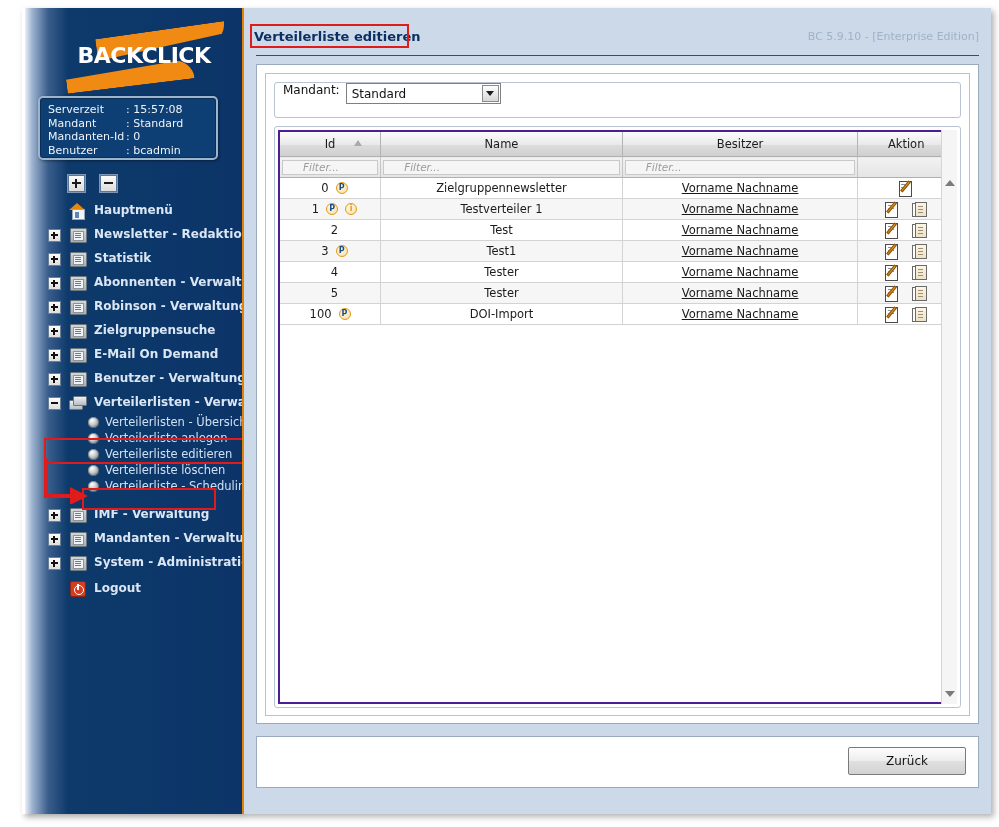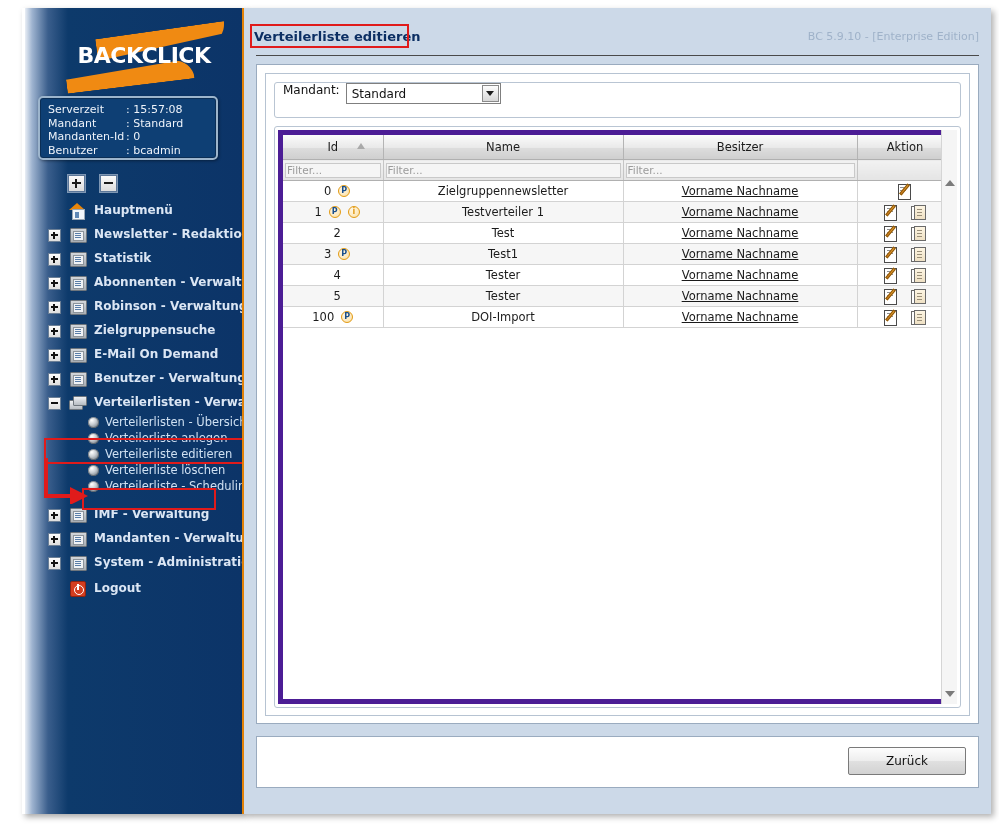--- a/index.html
+++ b/index.html
@@ -310,21 +310,21 @@
     position:absolute; left:8px; top:52px;
     width:687px; height:582px;
     background:#ffffff;
     border:1px solid #b9c5d3;
     border-radius:3px;
     box-sizing:border-box;
     overflow:hidden;
   }
   .grid-inner{
     position:absolute; left:3px; top:3px; right:3px; bottom:3px;
-    border:5px solid #4c1d95;
+    border:2px solid #4c1d95;
     box-sizing:border-box;
     background:#fff;
     overflow:hidden;
   }
   table.grid {
     border-collapse: collapse;
     width: 100%;
     table-layout: fixed;
     font-family:"DejaVu Sans", sans-serif;
   }
@@ -347,23 +347,23 @@
     height:20px;
     background: linear-gradient(#f2f2f2, #e4e4e4);
     border-right:1px solid #c5c5c5;
     border-bottom:1px solid #b0b0b0;
     padding:0 2px;
   }
   .filter-input {
     width:100%; height:15px; box-sizing:border-box;
     border:1px solid #c9c9c9; background:#f5f5f5;
     font-size:10.5px; color:#9b9b9b;
-    padding-left:1px;
+    padding-left:20px;
     font-family:"DejaVu Sans", sans-serif;
-    display:flex; align-items:center;
+    display:flex; align-items:center;font-style:italic;
   }
   .filter-cell.nofilter { background: linear-gradient(#f2f2f2, #e4e4e4); }
   table.grid td {
     height:20px;
     border-right:1px solid #d3d3d3;
     border-bottom:1px solid #d3d3d3;
     font-size:11.5px; color:#1b1b1b;
     text-align:center;
     background:#ffffff;
     padding:0;

